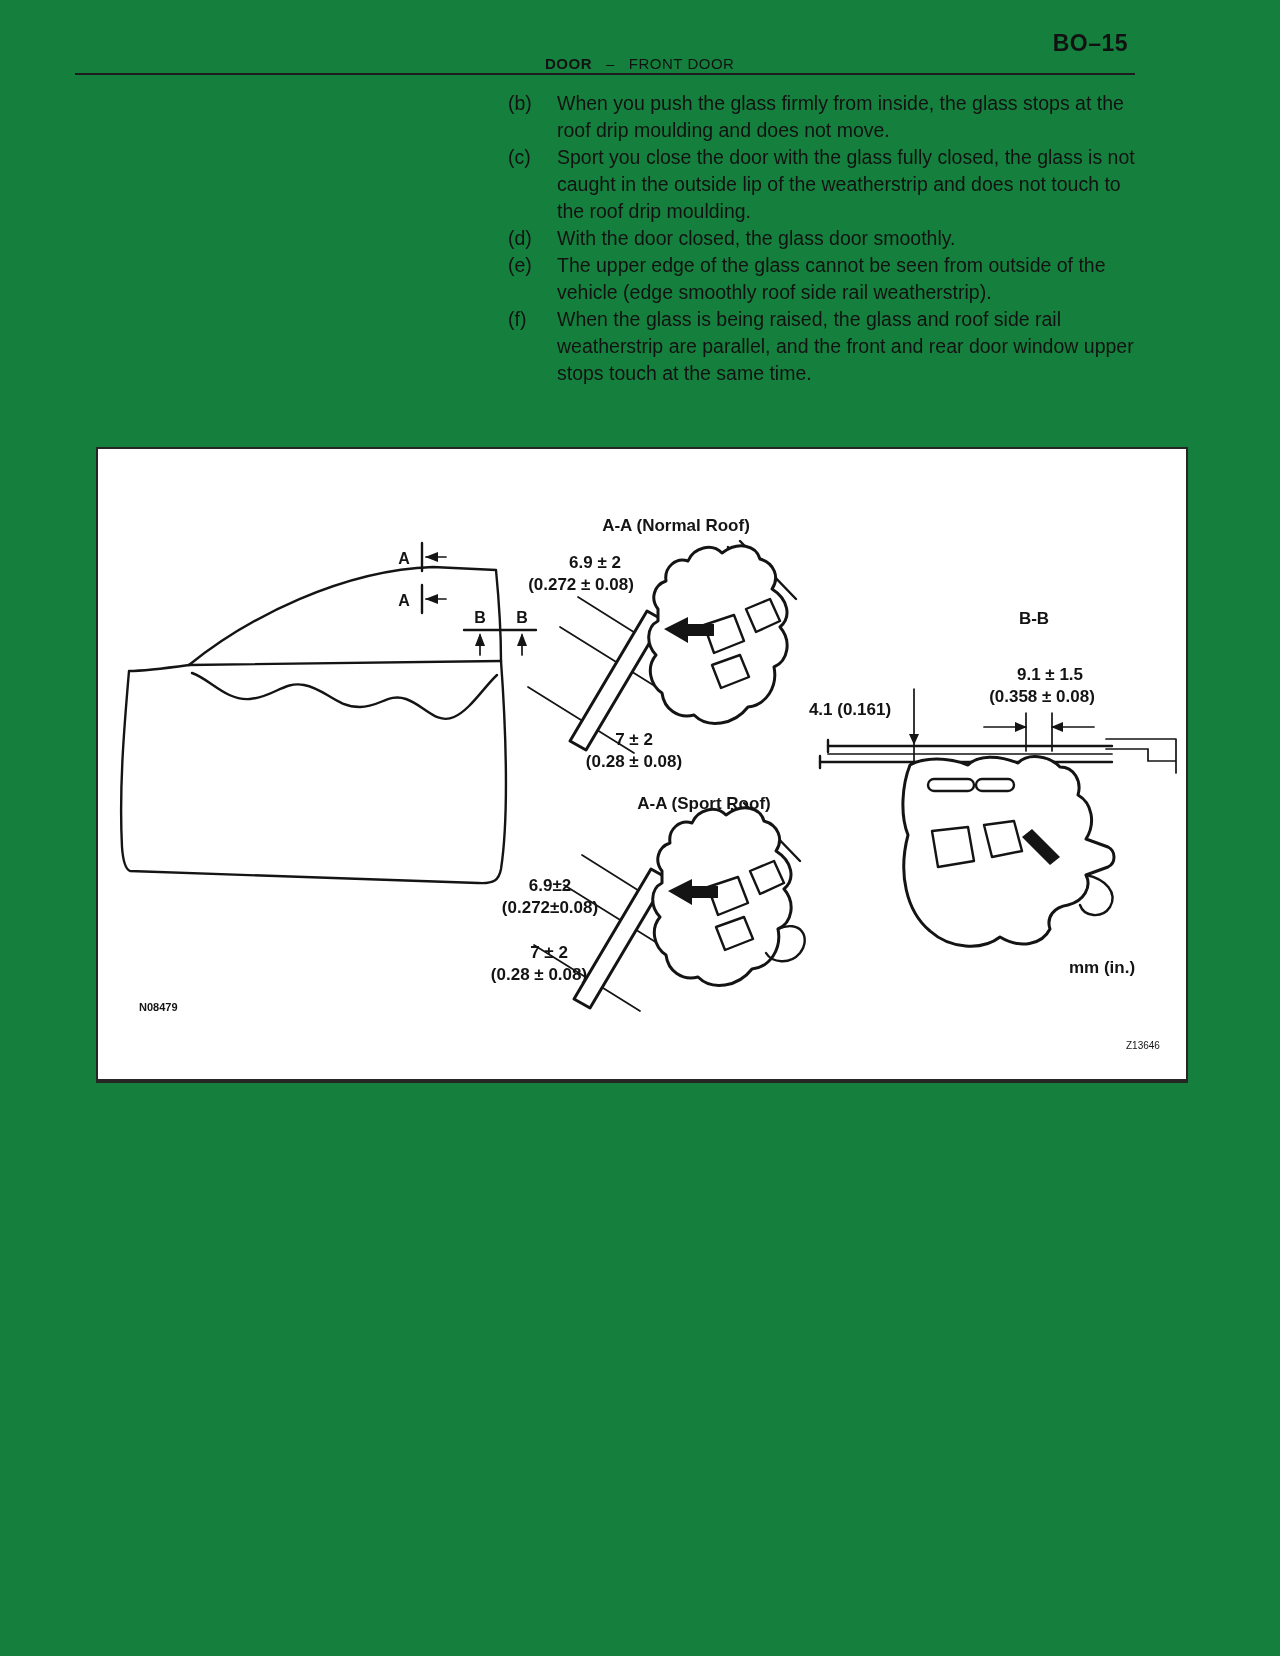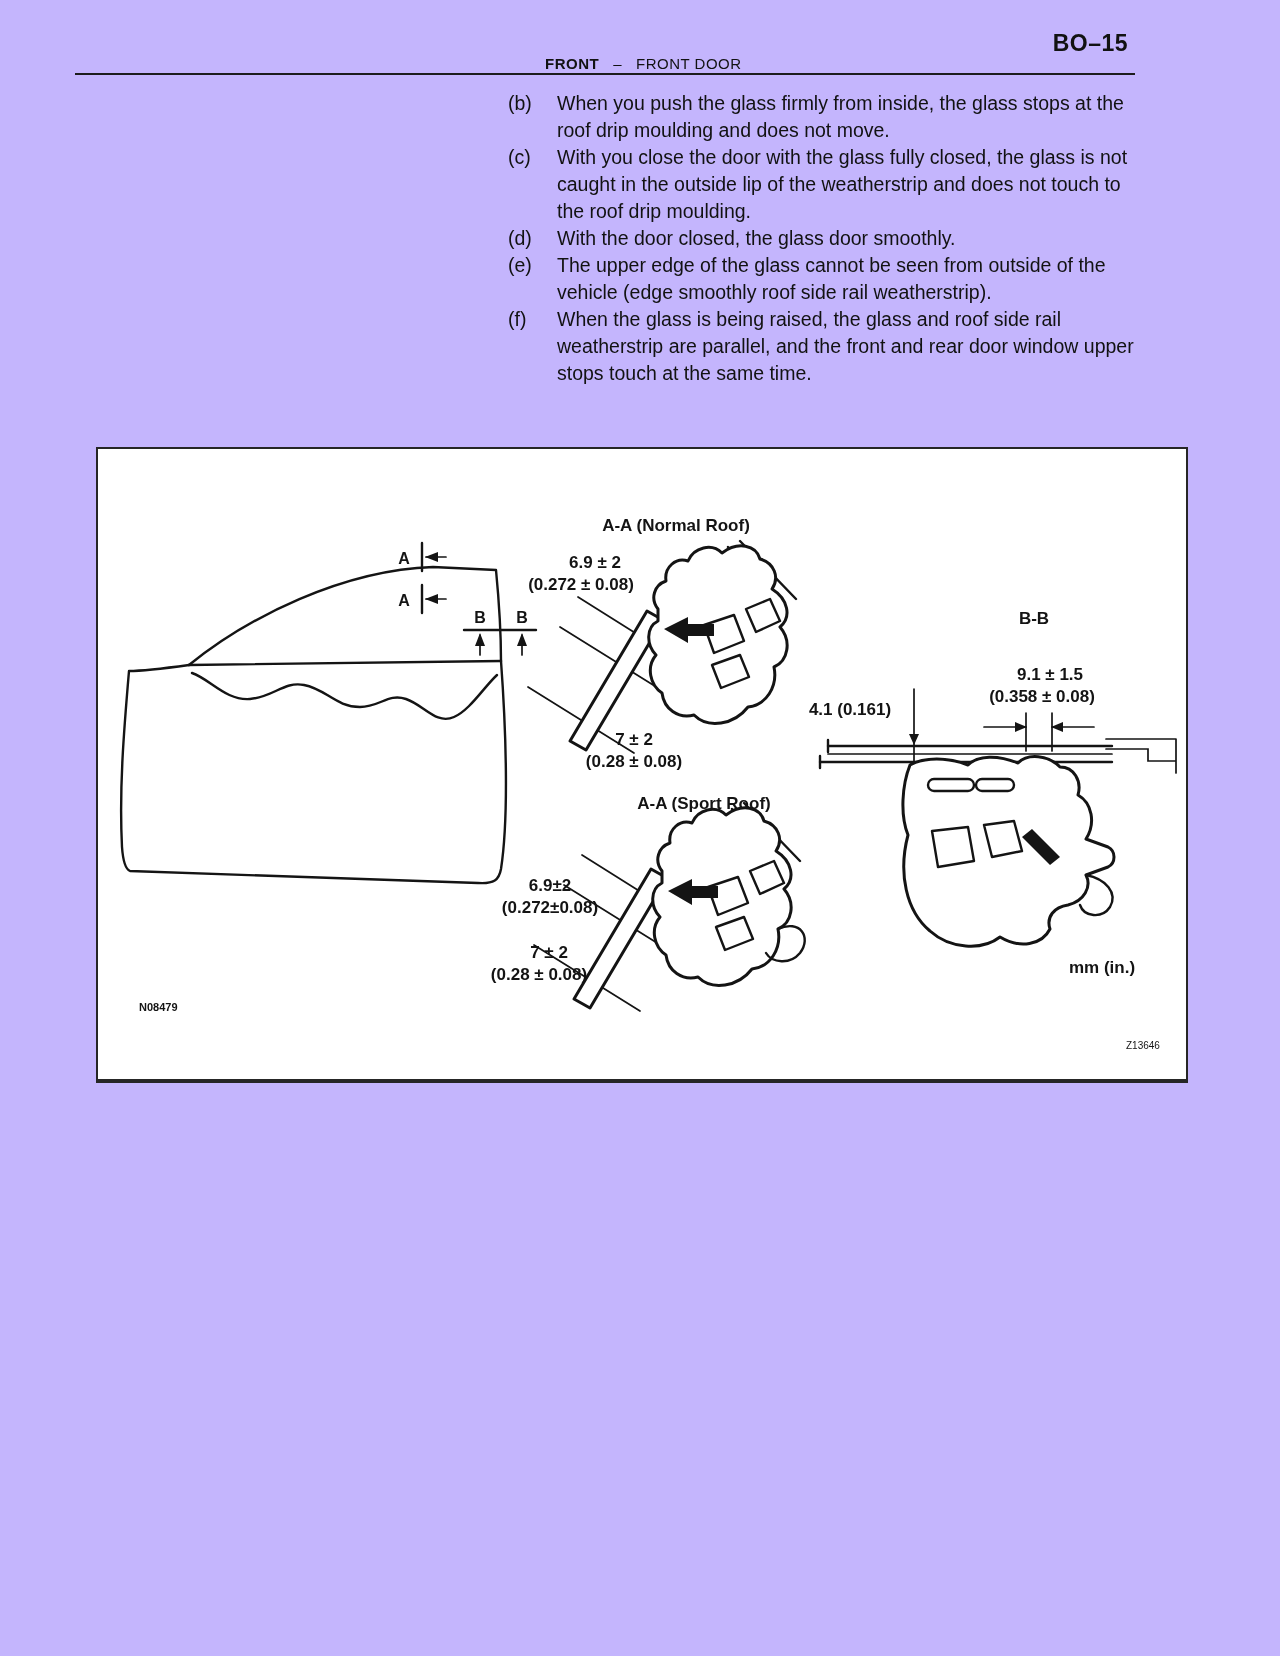--- a/index.html
+++ b/index.html
@@ -1,17 +1,17 @@
 <!DOCTYPE html>
 <html><head>
 <meta charset="utf-8">
 <style>
   html,body { margin:0; padding:0; background:#ffffff; }
   .page {
-    position:relative; width:1280px; height:1656px; background:#c4b5fd;
+    position:relative; width:1280px; height:1656px; background:#15803d;
     font-family:"Liberation Sans", sans-serif; color:#121212; overflow:hidden;
   }
   
   .page-number {
     position:absolute; top:30px; right:152px;
     font-size:23px; font-weight:bold; letter-spacing:0.5px;
   }
   .running-head {
     position:absolute; top:55px; left:545px; font-size:15px; letter-spacing:0.5px;
     white-space:nowrap;
@@ -50,33 +50,33 @@
   .code-xs { font-size:10px; font-weight:normal; }
 </style>
 </head>
 <body>
 
 <div class="page">
 
   <div class="page-number">BO–15</div>
 
   <div class="running-head">
-    <span class="sec">FRONT</span><span class="dash">–</span><span class="sub">FRONT DOOR</span>
+    <span class="sec">DOOR</span><span class="dash">–</span><span class="sub">FRONT DOOR</span>
   </div>
 
   <div class="head-rule"></div>
 
   <div class="instructions">
     <div class="li">
       <span class="li-label">(b)</span>
       <span class="li-text">When you push the glass firmly from inside, the glass stops at the roof drip moulding and does not move.</span>
     </div>
     <div class="li">
       <span class="li-label">(c)</span>
-      <span class="li-text">With you close the door with the glass fully closed, the glass is not caught in the outside lip of the weatherstrip and does not touch to the roof drip moulding.</span>
+      <span class="li-text">Sport you close the door with the glass fully closed, the glass is not caught in the outside lip of the weatherstrip and does not touch to the roof drip moulding.</span>
     </div>
     <div class="li">
       <span class="li-label">(d)</span>
       <span class="li-text">With the door closed, the glass door smoothly.</span>
     </div>
     <div class="li">
       <span class="li-label">(e)</span>
       <span class="li-text">The upper edge of the glass cannot be seen from outside of the vehicle (edge smoothly roof side rail weatherstrip).</span>
     </div>
     <div class="li">

